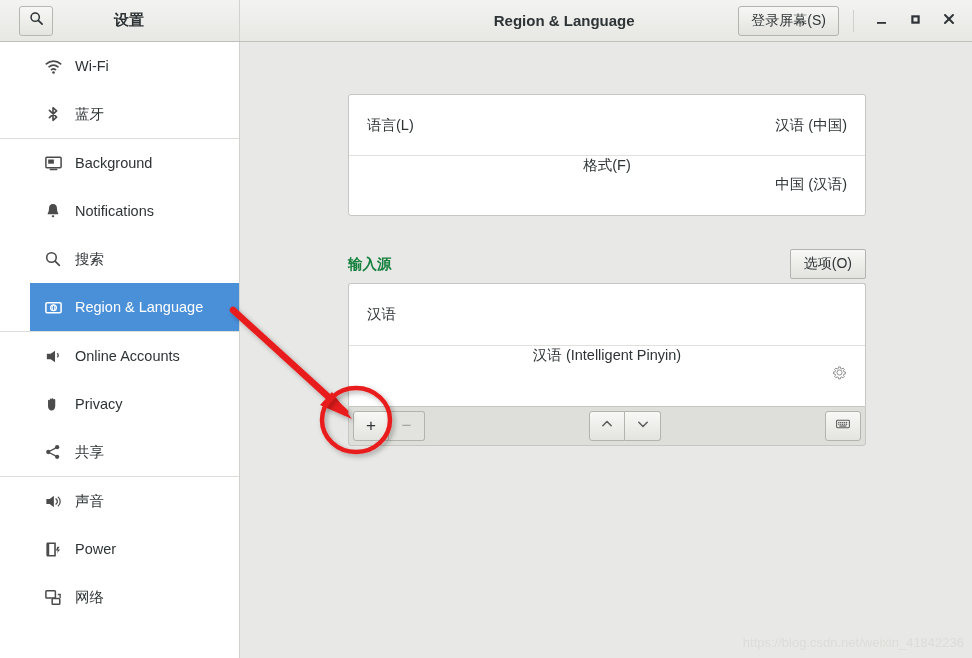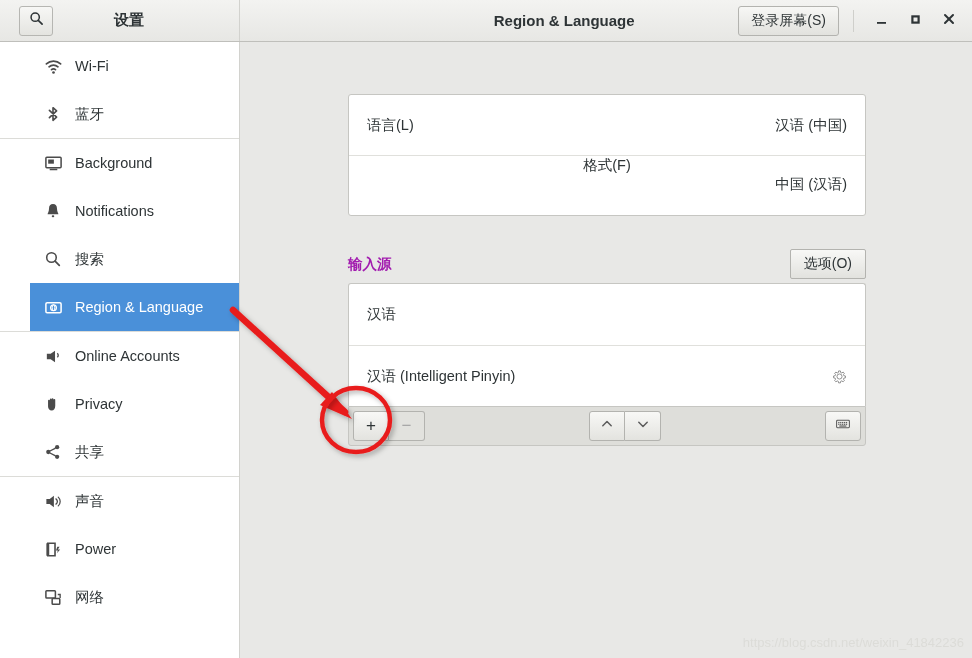--- a/index.html
+++ b/index.html
@@ -128,21 +128,21 @@
     cursor: pointer;
   }
   .row + .row { border-top: 1px solid #e0e0dc; flex-direction: column; }
   .row .key { font-size: 14.5px; color: #2e3436; }
   .row .val { margin-left: auto; font-size: 14.5px; color: #2e3436; }
 
   .sec-head {
     display: flex; align-items: center;
     height: 38px;
   }
-  .sec-title { font-size: 14.5px; font-weight: bold; color: #a21caf; }
+  .sec-title { font-size: 14.5px; font-weight: bold; color: #15803d; }
   .opt-btn {
     margin-left: auto;
     height: 30px; padding: 0 13px;
     border: 1px solid #b3b3af; border-radius: 2px;
     background: linear-gradient(180deg, #f8f8f6 0%, #e2e2de 100%);
     font-size: 14px; color: #2e3436;
     display: flex; align-items: center;
     cursor: pointer; white-space: nowrap;
   }
 
@@ -153,21 +153,21 @@
     border-radius: 3px 3px 0 0;
     overflow: hidden;
   }
   .is-row {
     height: 61px;
     display: flex; align-items: center;
     padding: 0 18px;
     cursor: pointer;
     text-align: center;
   }
-  .is-row + .is-row { border-top: 1px solid #e0e0dc; }
+  .is-row + .is-row { border-top: 1px solid #e0e0dc; flex-direction: column; }
   .is-row .nm { font-size: 14.5px; color: #2e3436; }
   .is-gear { margin-left: auto; color: #8d8d8d; display: flex; align-items: center; }
 
   .is-toolbar {
     height: 40px;
     background: #dededa;
     border: 1px solid #c6c6c2;
     border-radius: 0 0 3px 3px;
     display: flex; align-items: center;
     padding: 0 4px;

